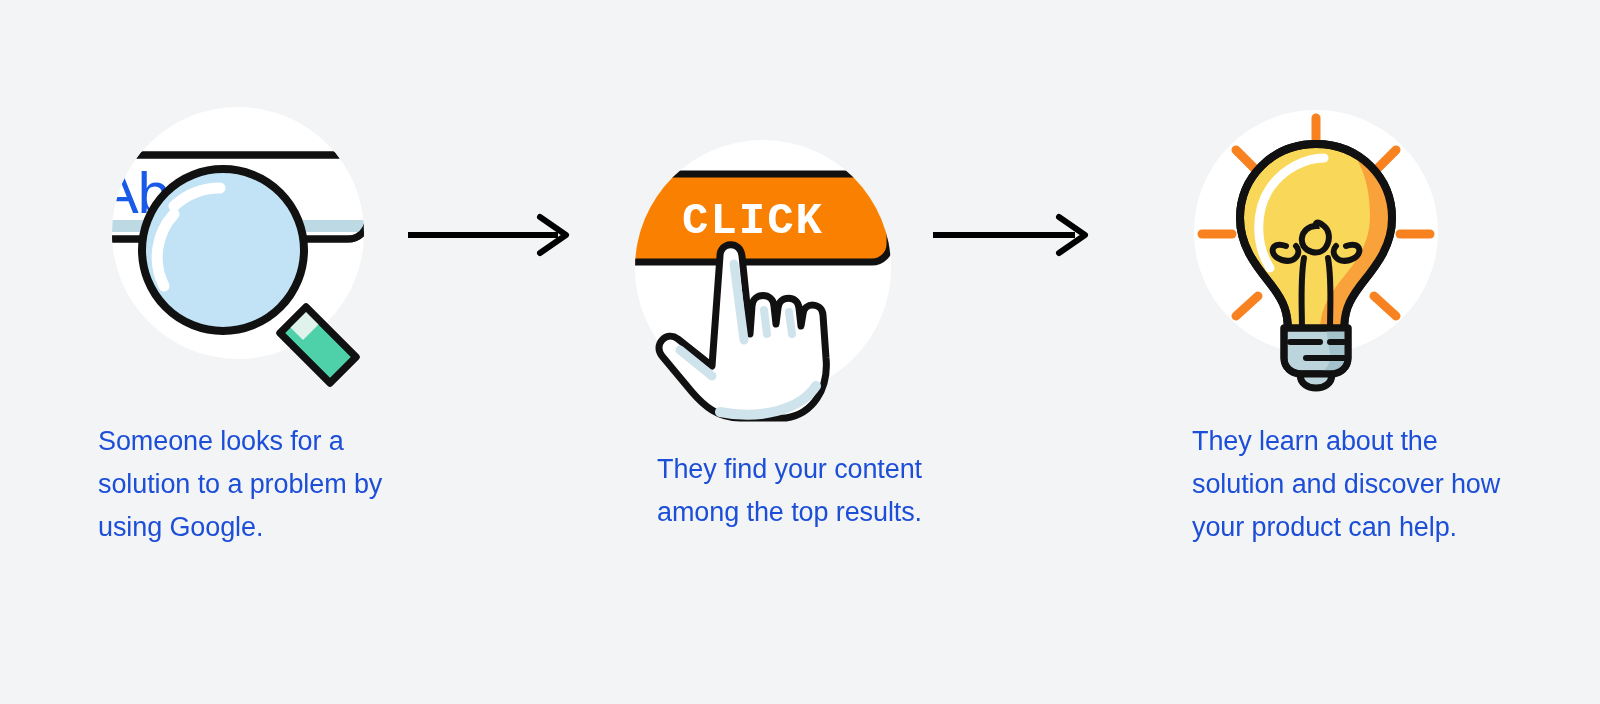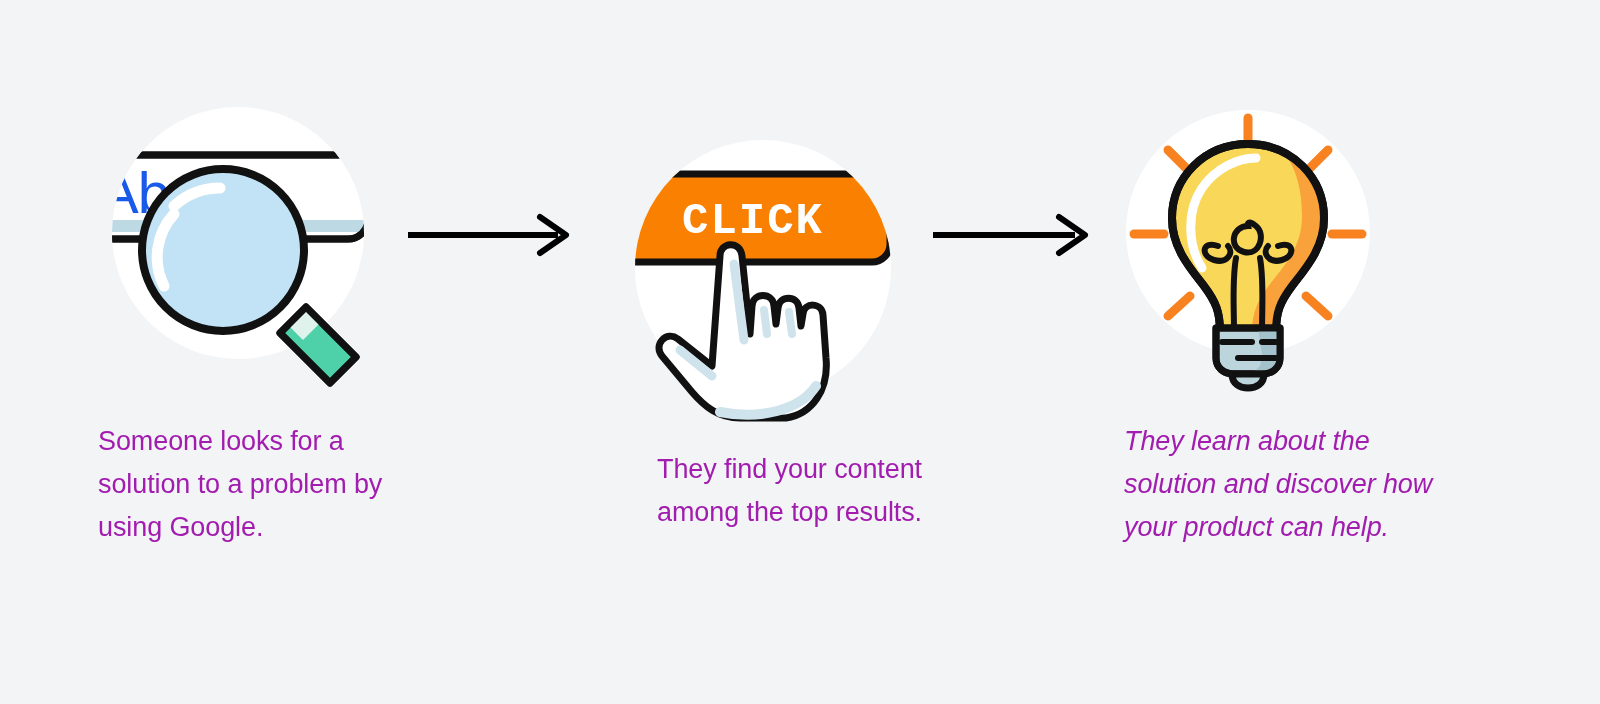--- a/index.html
+++ b/index.html
@@ -26,40 +26,40 @@
   }
 
   
   .step {
     position: absolute;
     top: 0;
     height: 704px;
   }
   .step-1 { left: 60px;   width: 400px; }
   .step-2 { left: 600px;  width: 340px; margin-top: 28px; }
-  .step-3 { left: 1100px; width: 400px; font-style: italic; }
+  .step-3 { left: 1168px; width: 400px; }
 
   .art {
     position: absolute;
     top: 100px;
     left: 0;
     width: 340px;
     height: 290px;
   }
   .step-3 .art { left: 10px; }
 
   .caption {
     position: absolute;
     left: 40px;
     top: 420px;
     width: 340px;
     font-size: 27px;
     line-height: 43px;
     letter-spacing: -0.1px;
-    color: #a21caf;
+    color: #1d4ed8;
     font-weight: 400;
   }
   .step-1 .caption { left: 38px;  width: 330px; }
   .step-2 .caption { left: 22px;  width: 300px; text-align: right; }
   .step-3 .caption { left: 24px;  width: 340px; }
 
   
   .arrow {
     position: absolute;
     top: 215px;

